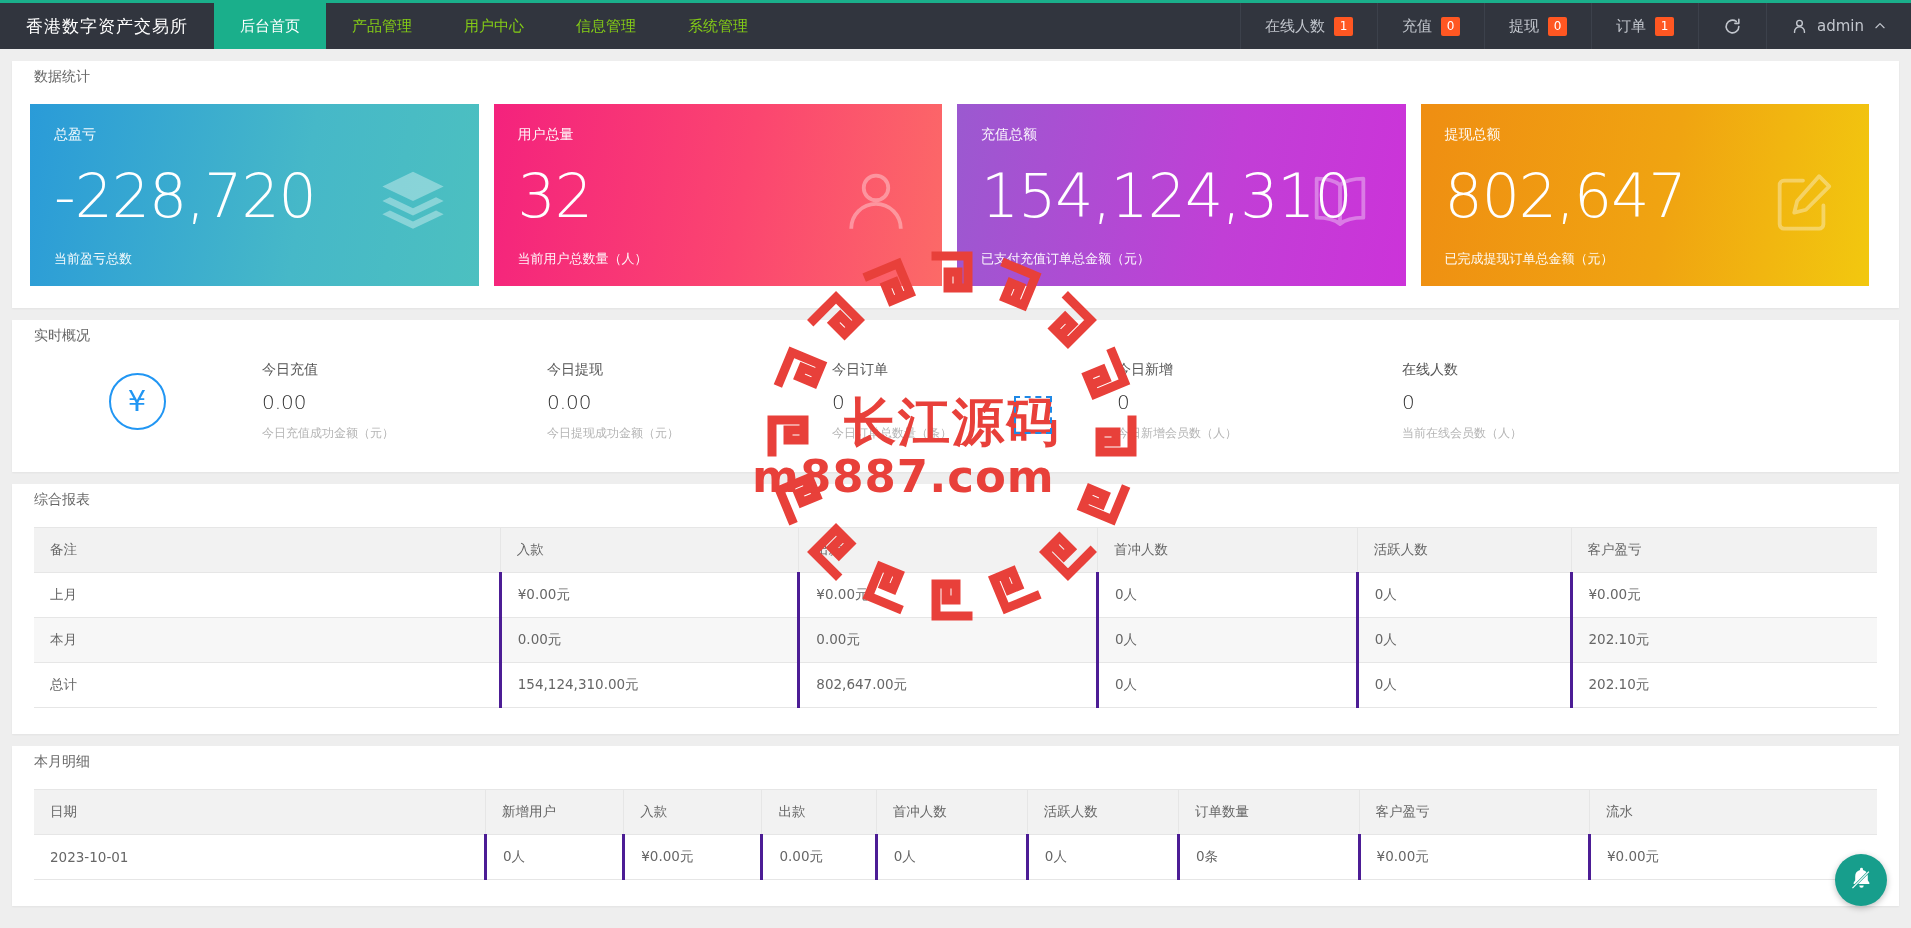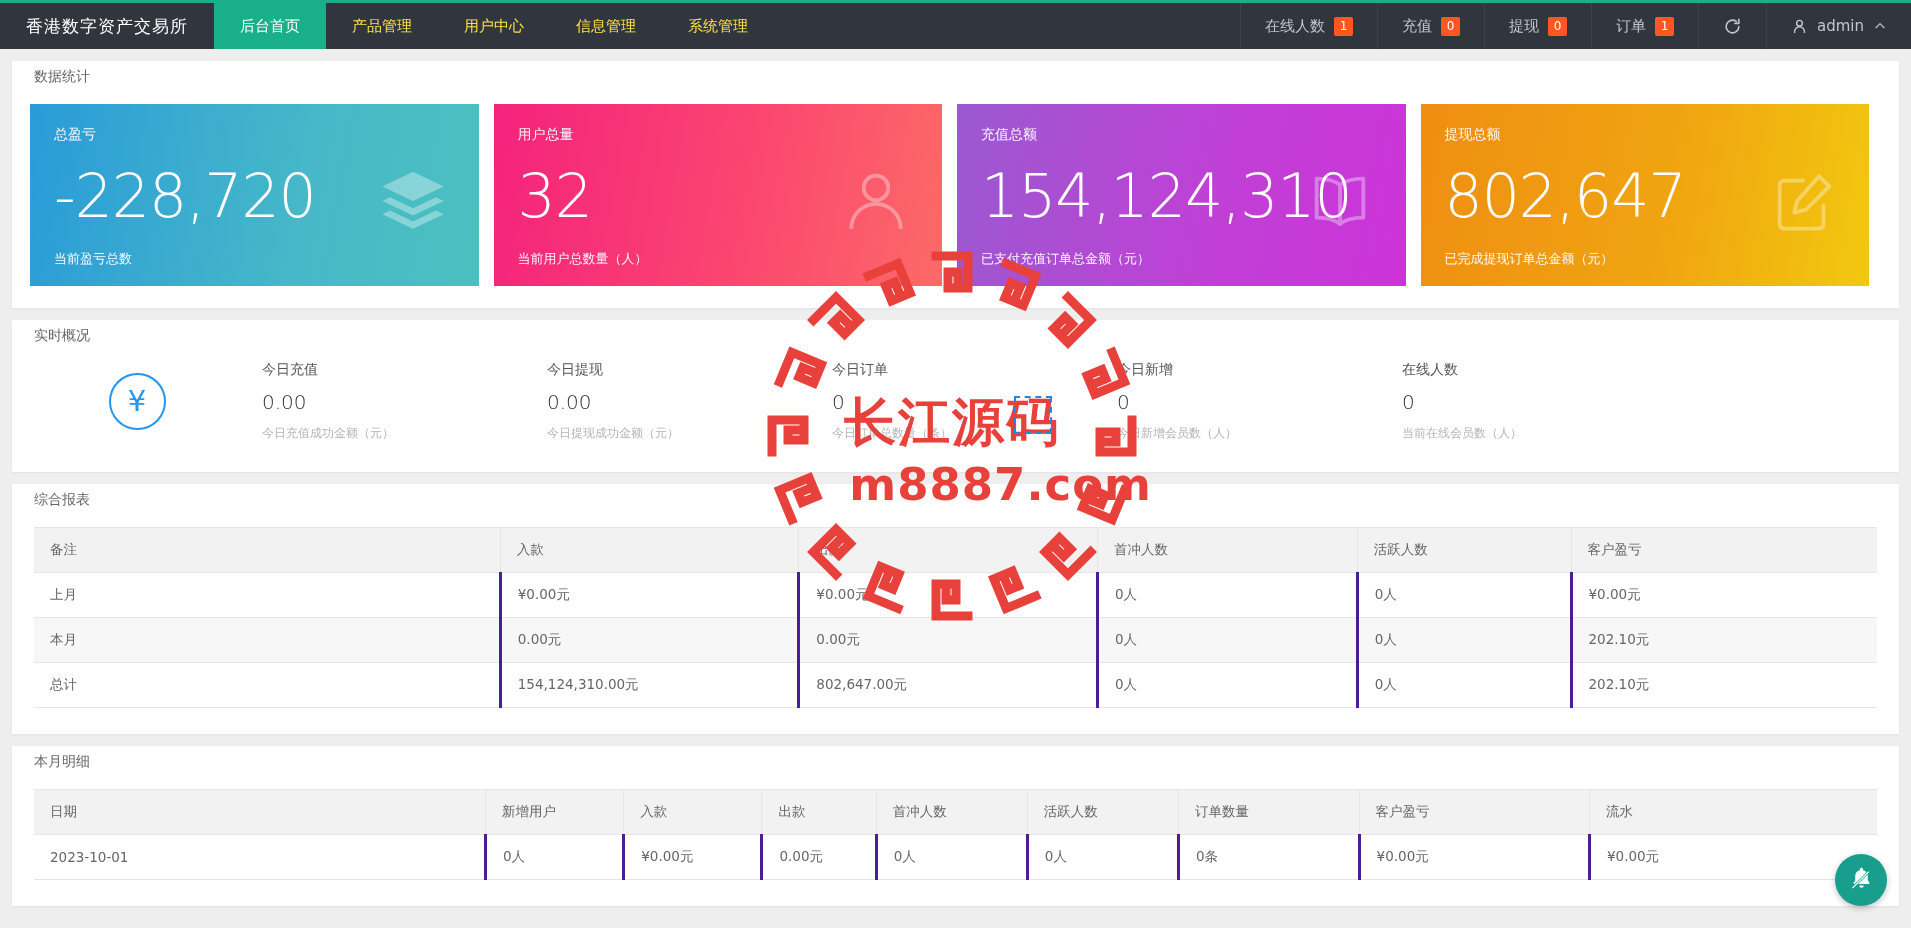--- a/index.html
+++ b/index.html
@@ -26,21 +26,21 @@
     display: flex; align-items: center;
     padding: 0 26px;
     color: #ffffff;
     font-size: 17px;
     letter-spacing: 1px;
     white-space: nowrap;
   }
   .navitem {
     display: flex; align-items: center;
     padding: 0 26px;
-    color: #fde047;
+    color: #84cc16;
     font-size: 15px;
     white-space: nowrap;
     cursor: pointer;
   }
   .navitem.active { background: #1aaf8b; color: #ffffff; }
   #navright {
     margin-left: auto;
     display: flex; align-items: stretch;
   }
   .navright-item {
@@ -188,26 +188,25 @@
     text-align: center;
     color: #e8403a;
     font-size: 52px;
     font-weight: bold;
     letter-spacing: 2px;
     font-family: "DejaVu Sans", "Liberation Sans", sans-serif;
   }
   #wm-text2 {
     position: absolute;
     left: 0; right: 0; top: 214px;
-    text-align: right;
+    text-align: left;
     color: #e8403a;
     font-size: 45px;
     font-weight: bold;
     letter-spacing: 1px;
-    margin-top: 8px;
   }
   #wm-cursor {
     position: absolute;
     left: 262px; top: 160px;
     width: 38px; height: 38px;
     border: 2px dashed #1e88e5;
   }
 
   
   #fab {

